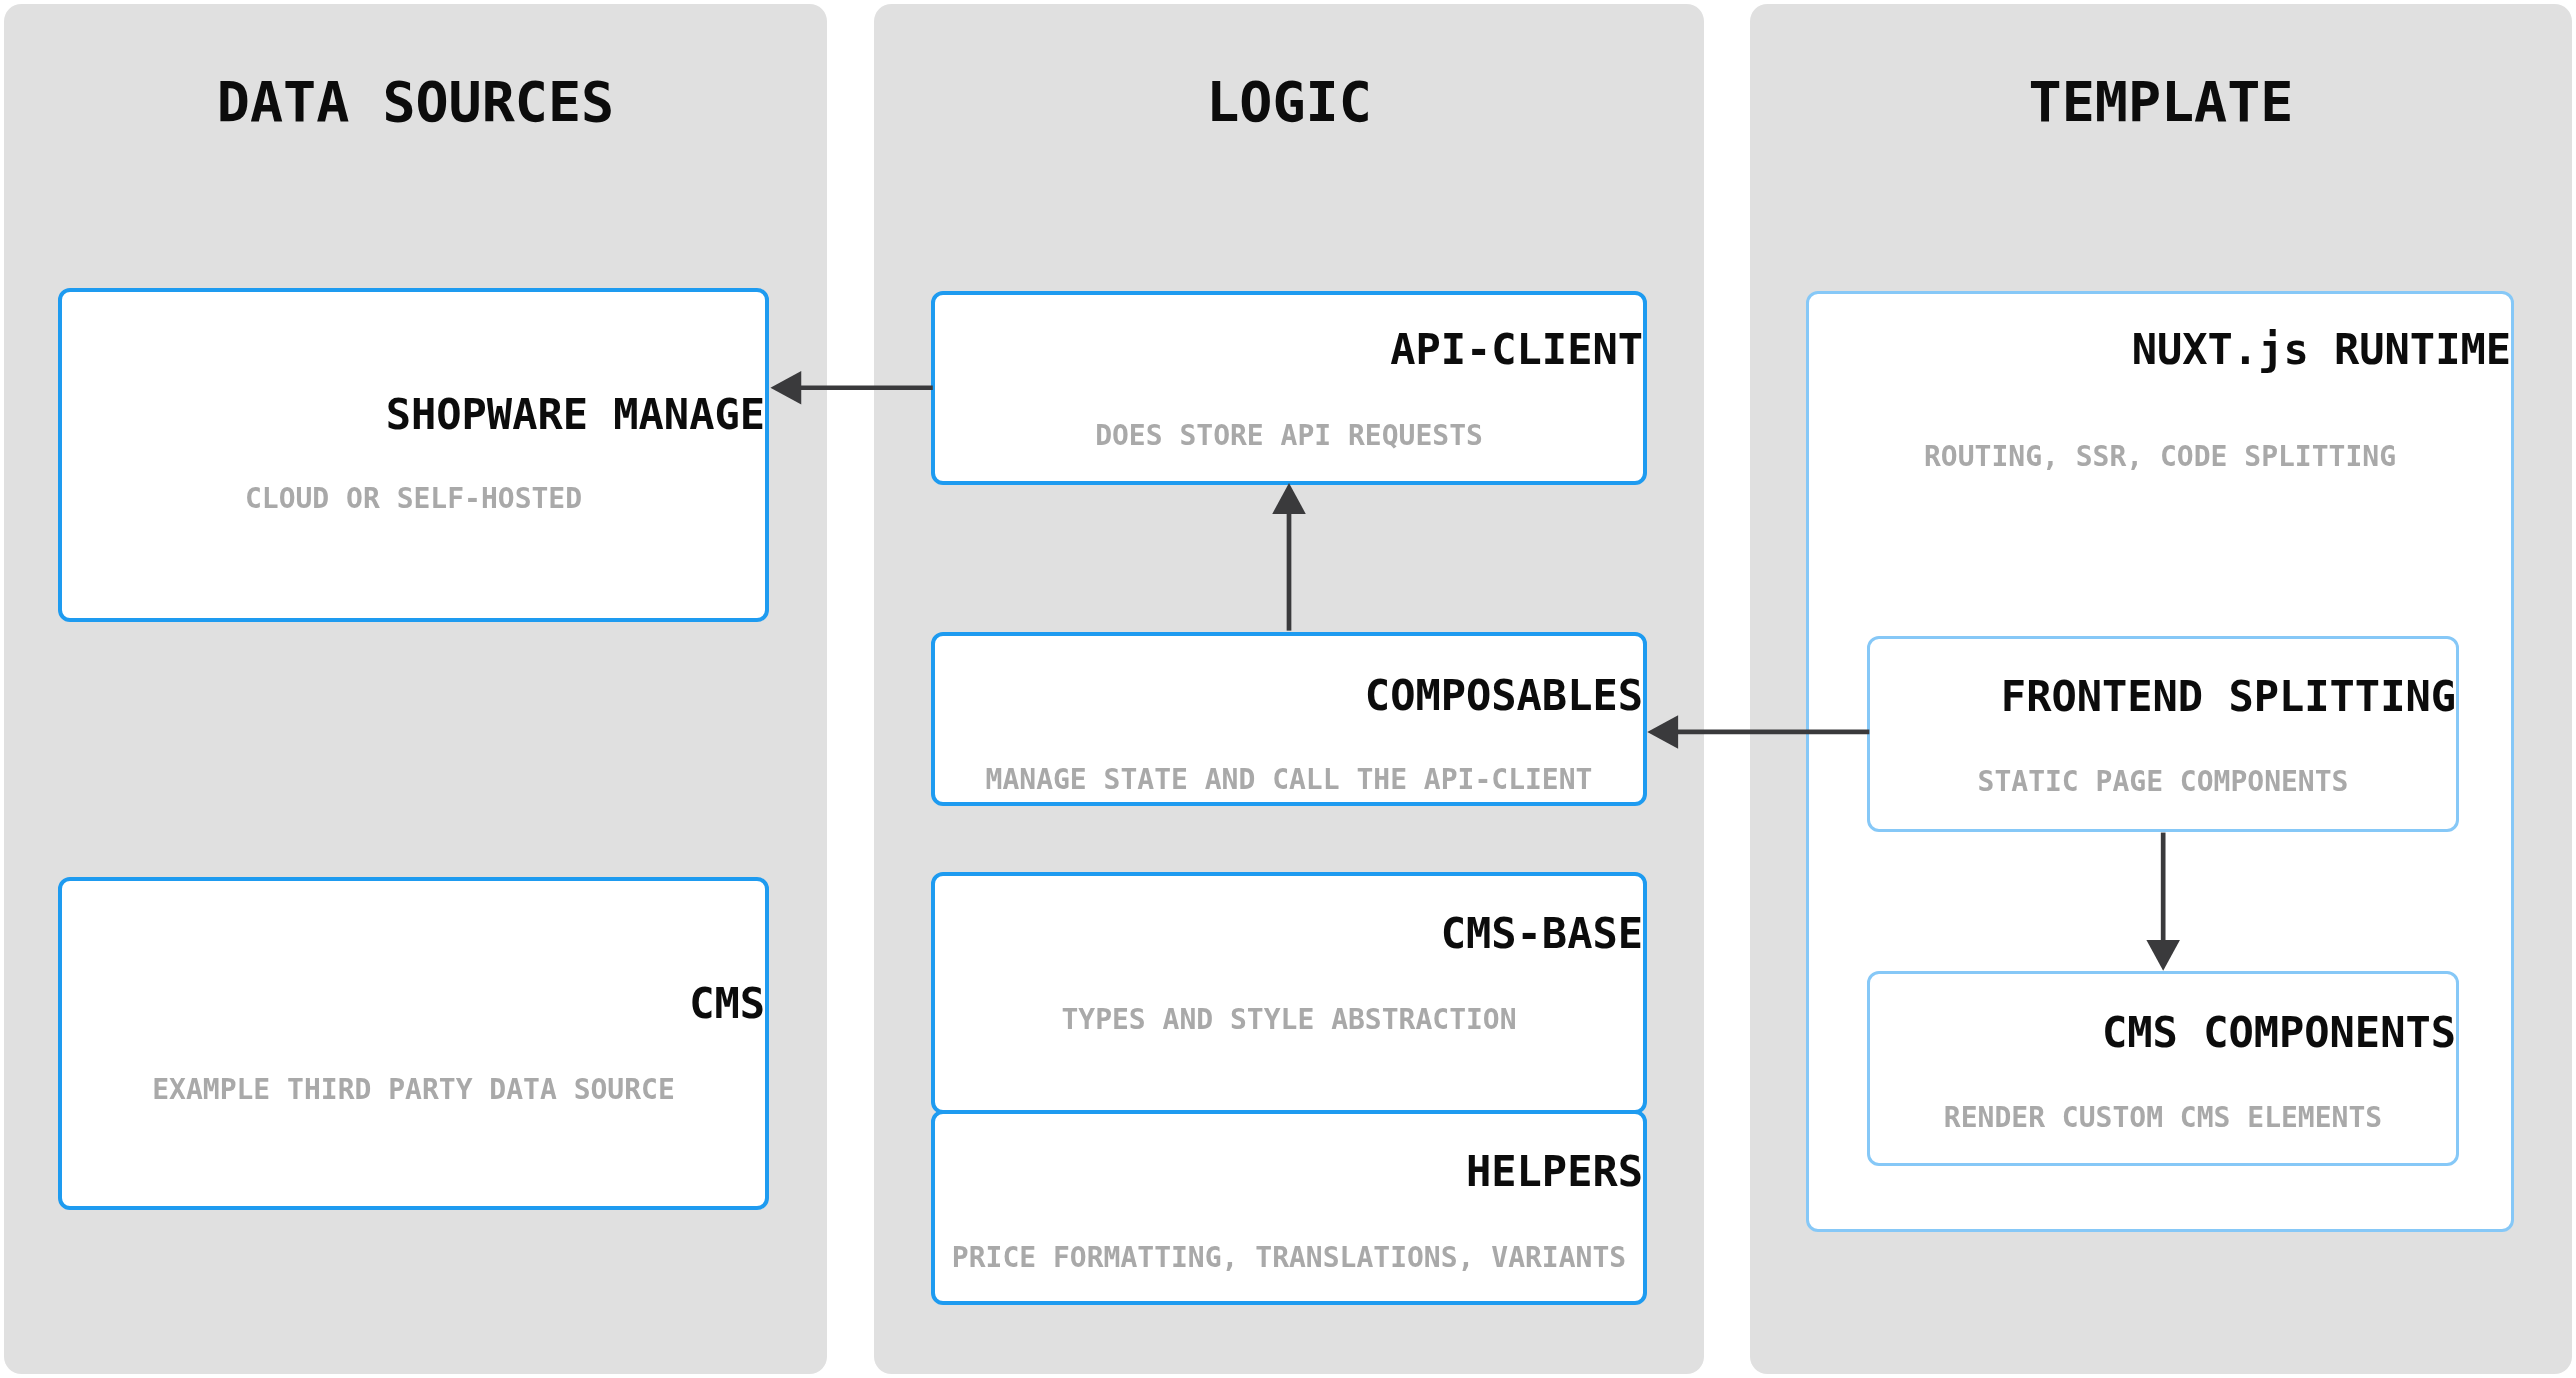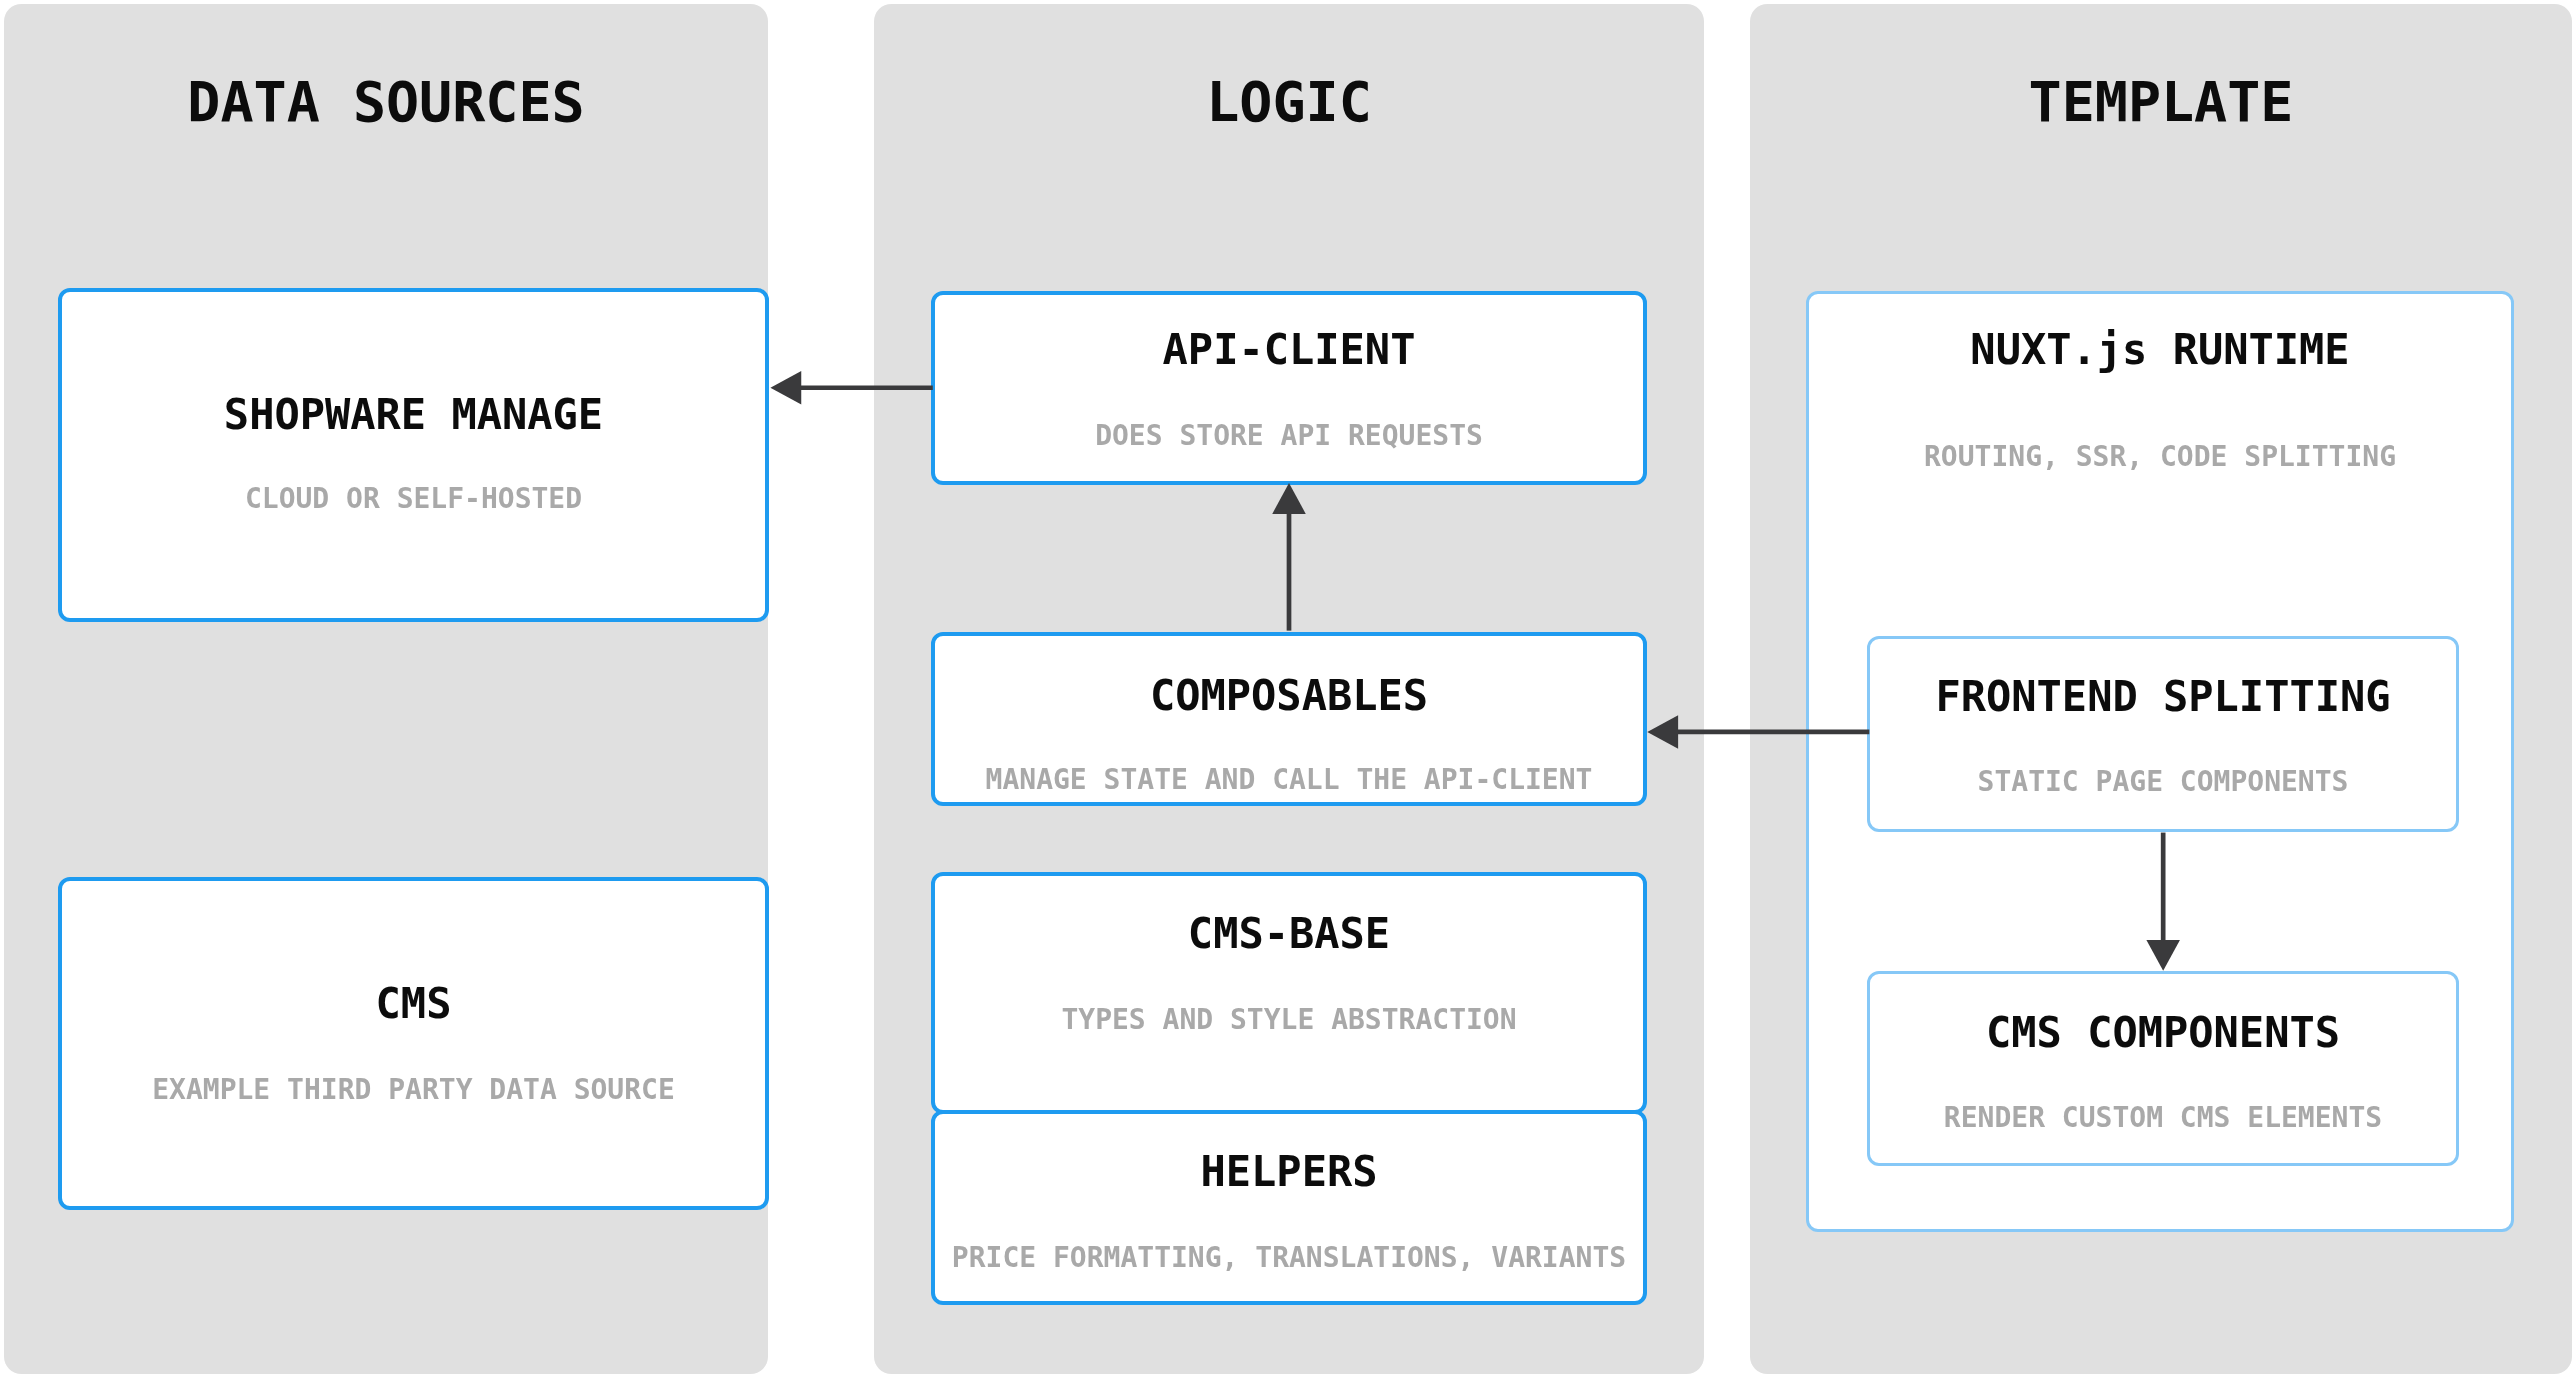--- a/index.html
+++ b/index.html
@@ -36,21 +36,21 @@
     border: 4px solid var(--box-border-primary, #1e9bf0);
     border-radius: 12px;
   }
   .box.light {
     border: 3.4px solid var(--box-border-secondary, #86c8f7);
   }
   .box-title {
     position: absolute;
     left: 0; right: 0;
     transform: translateY(-50%);
-    text-align: center;
+    text-align: right;
     font-size: 42px;
     line-height: 1;
     font-weight: bold;
     color: var(--title-text, #0c0c0c);
     white-space: nowrap;
   }
   .box-subtitle {
     position: absolute;
     left: 0; right: 0;
     transform: translateY(-50%);
@@ -72,21 +72,21 @@
   }
   .arrows polygon {
     fill: var(--arrow, #3a3a3c);
   }
 </style>
 </head>
 <body>
 
 <div class="canvas">
 
-  <section class="panel" style="left:4px; width:764px;">
+  <section class="panel" style="left:4px; width:823px;">
     <h1 class="panel-title">DATA SOURCES</h1>
 
     <div class="box" style="left:54px; top:284px; width:711px; height:334px;">
       <span class="box-title" style="top:123px;">SHOPWARE MANAGE</span>
       <span class="box-subtitle" style="top:207px;">CLOUD OR SELF-HOSTED</span>
     </div>
 
     <div class="box" style="left:54px; top:873px; width:711px; height:333px;">
       <span class="box-title" style="top:123px;">CMS</span>
       <span class="box-subtitle" style="top:209px;">EXAMPLE THIRD PARTY DATA SOURCE</span>

